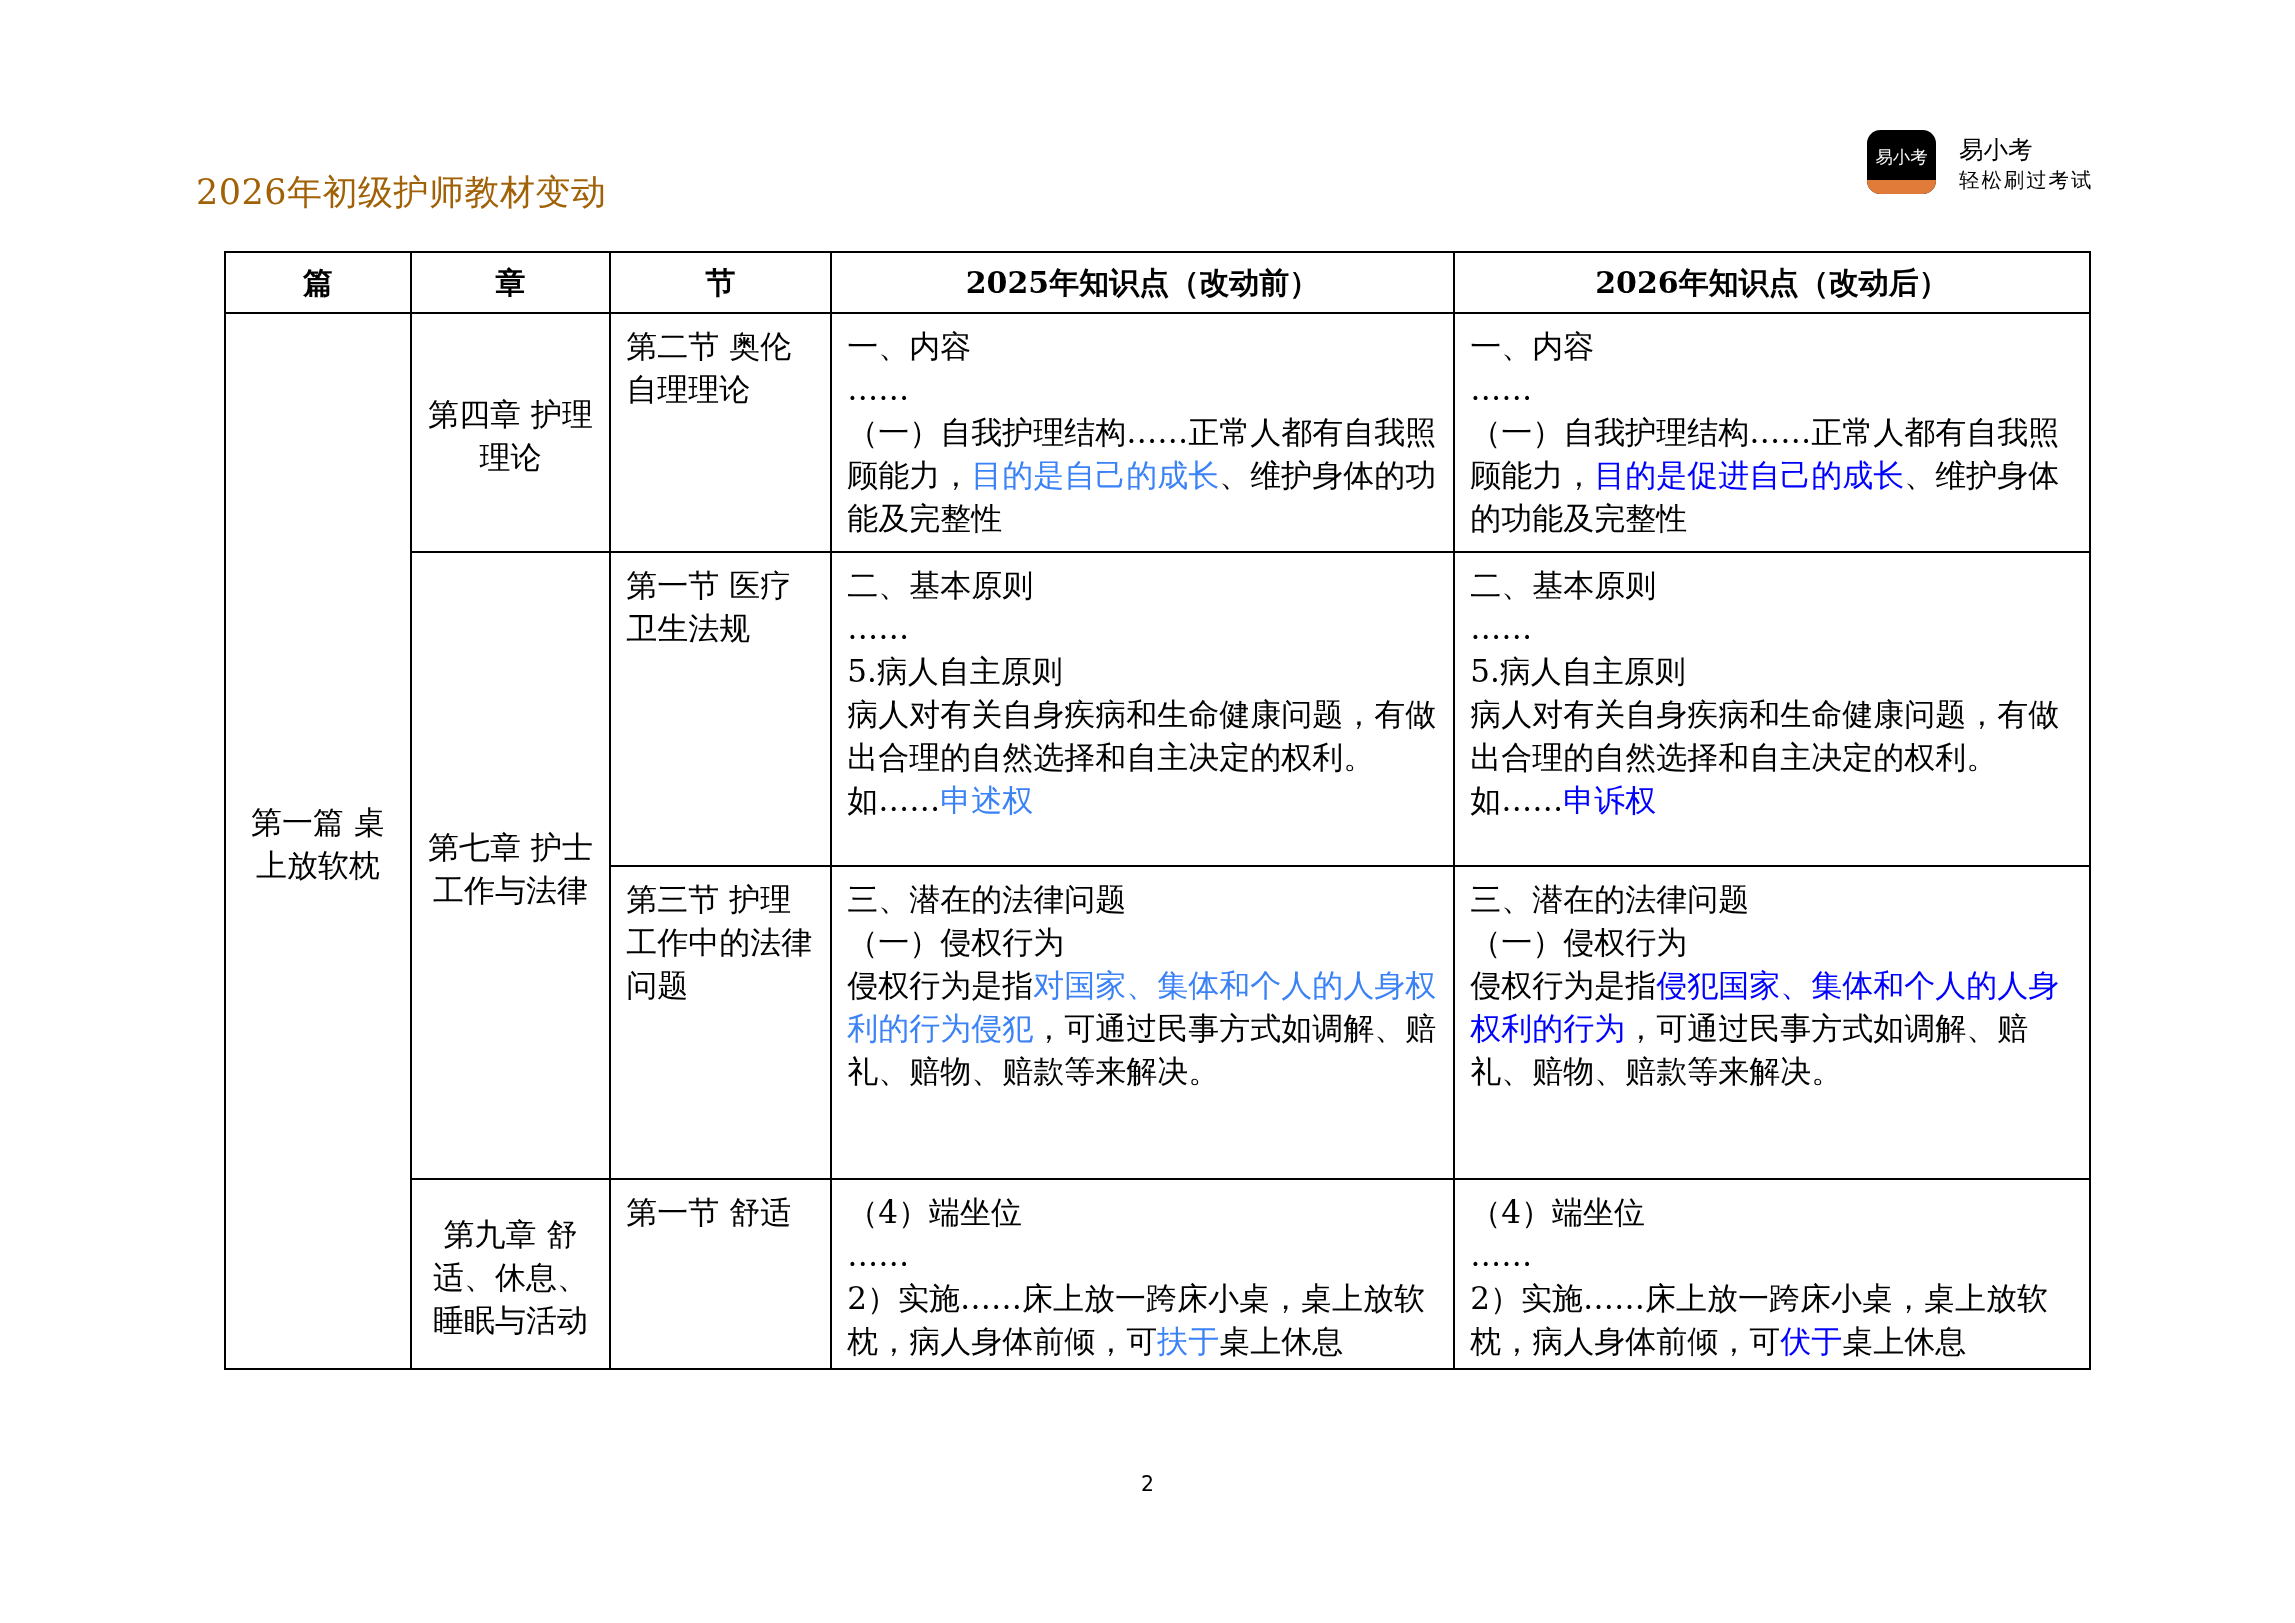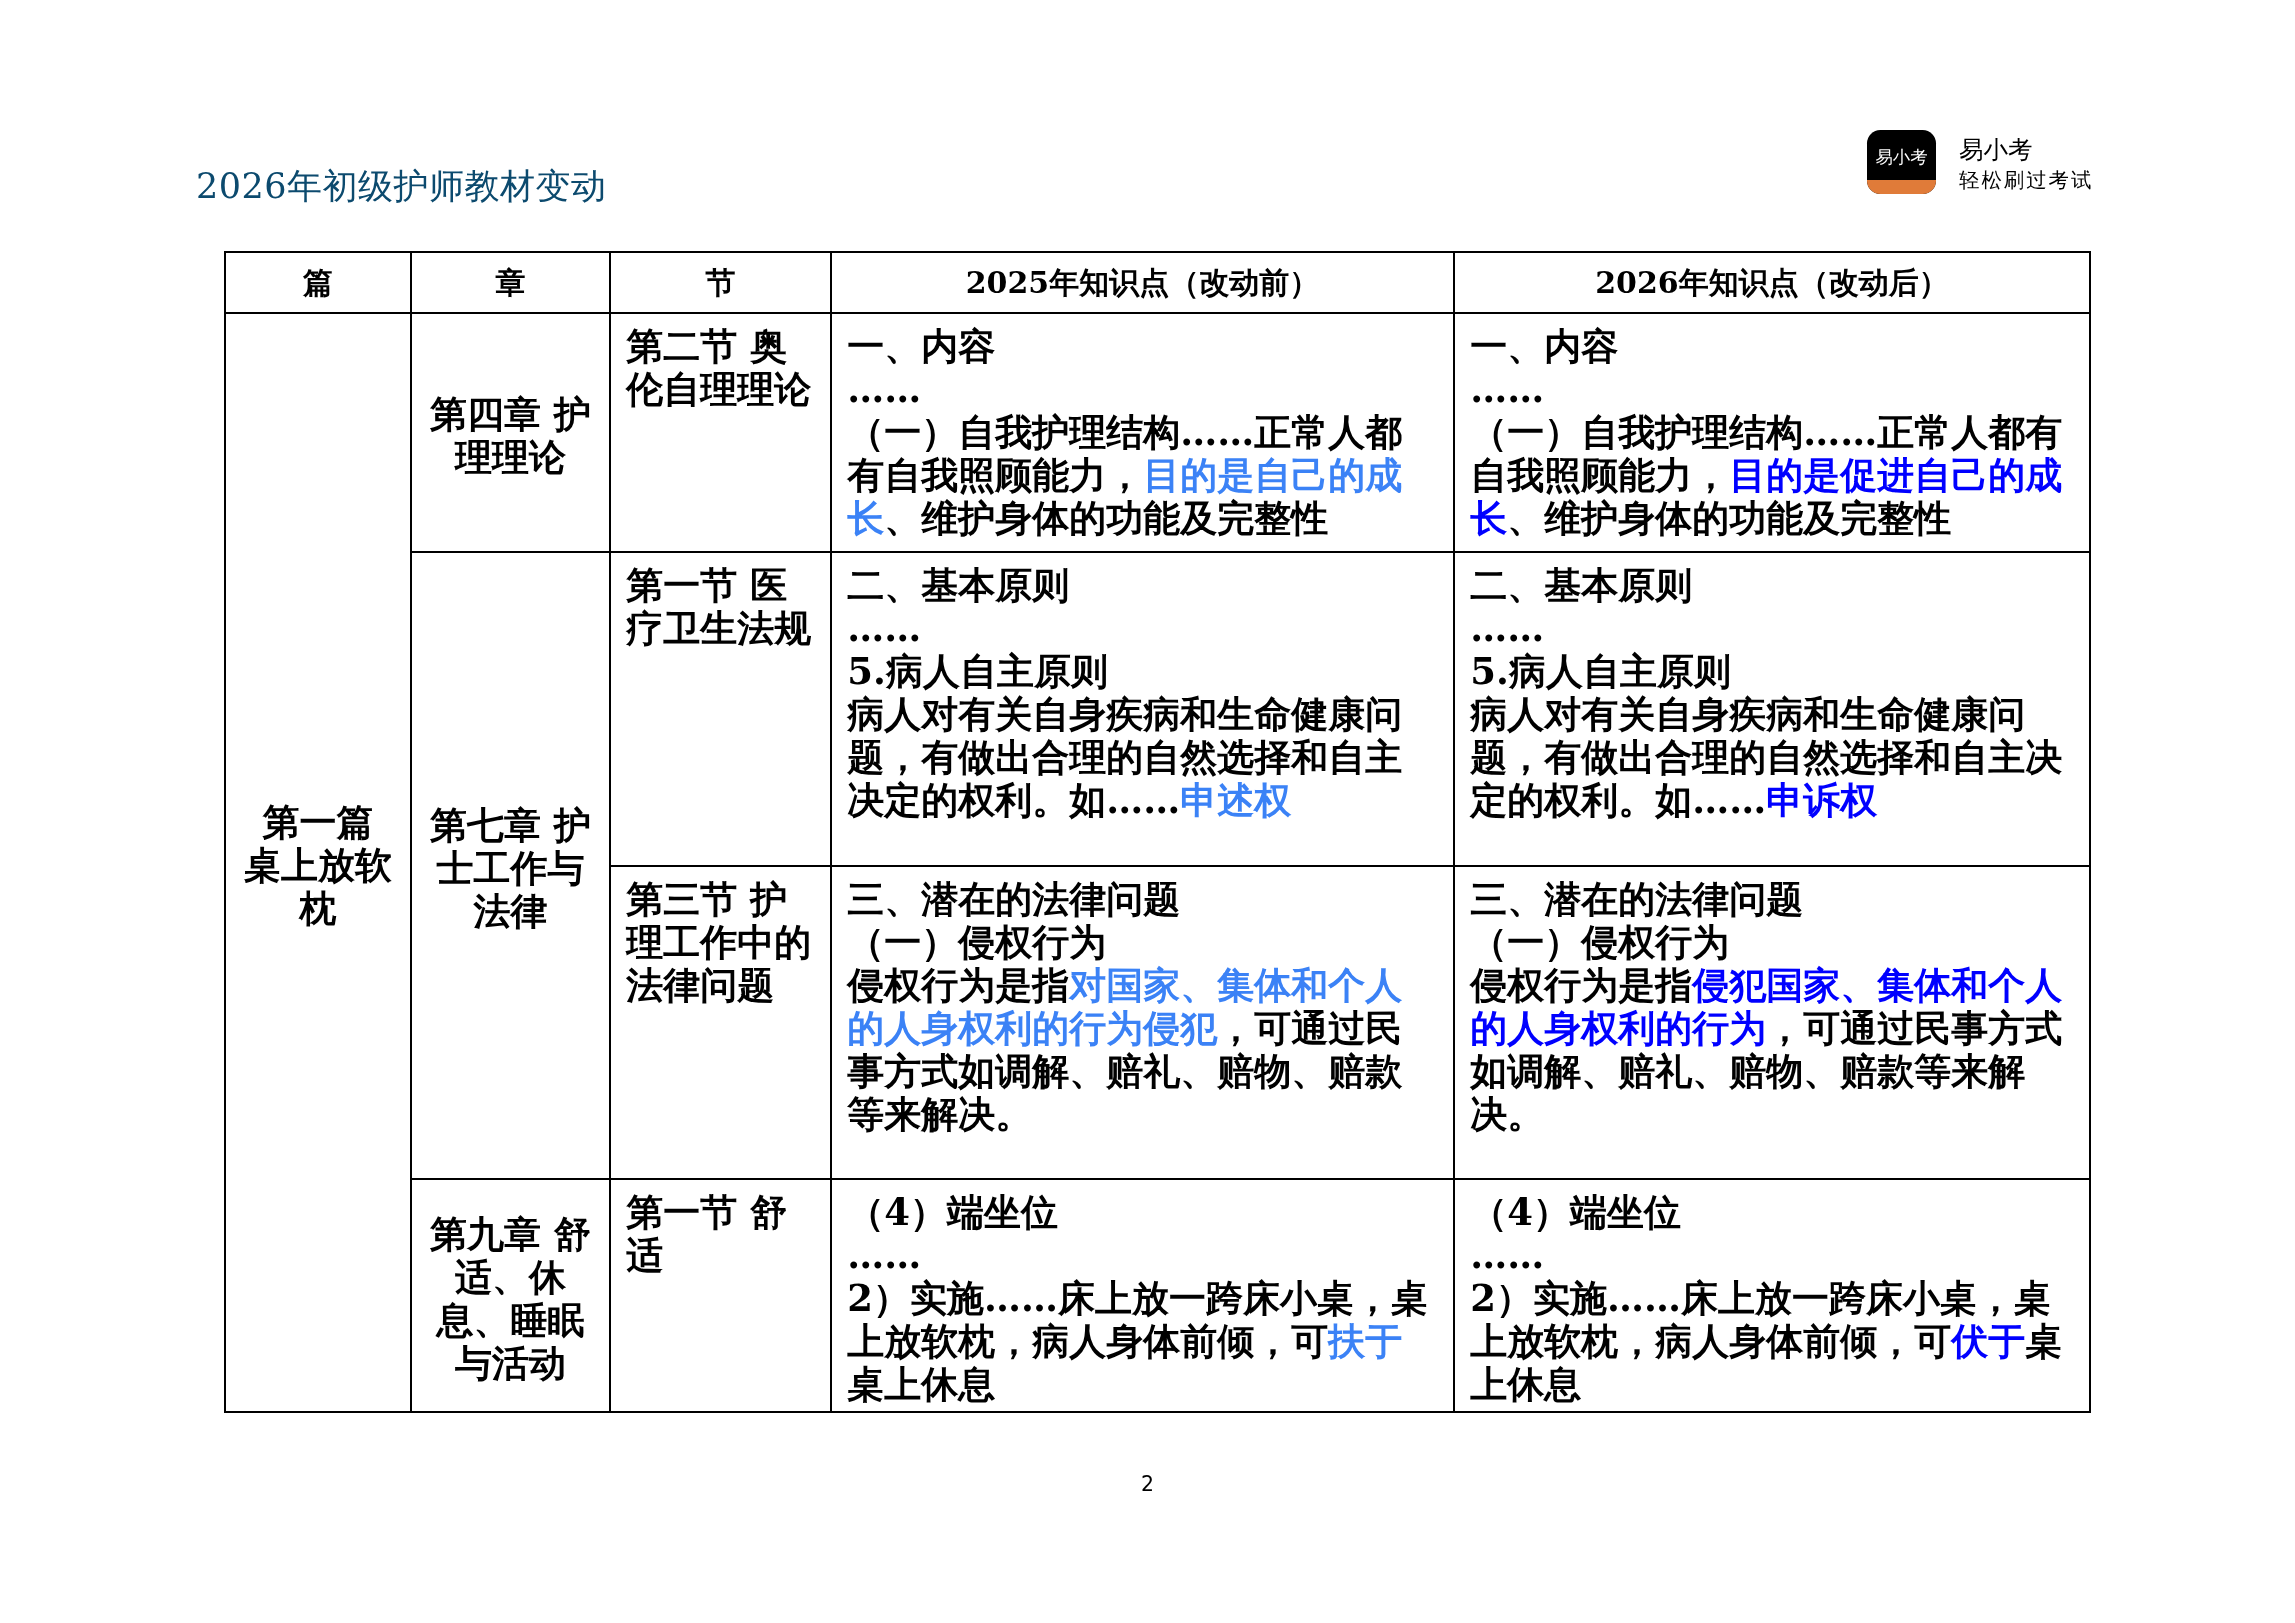--- a/index.html
+++ b/index.html
@@ -1,31 +1,31 @@
 <!DOCTYPE html>
 <html style="font-size:8.2px"><head>
 <meta charset="utf-8">
 <style>
   html, body { margin:0; padding:0; background:#ffffff; }
   body { width:2295px; height:1623px; position:relative; overflow:hidden;
          font-family:"DejaVu Serif","Liberation Serif",serif; color:#000; }
-  .title { position:absolute; left:196px; top:163px; font-size:35px; color:#0c4a6e;
+  .title { position:absolute; left:196px; top:169px; font-size:35px; color:#a16207;
            font-family:"DejaVu Serif","Liberation Serif",serif; letter-spacing:0.5px; }
   .logo { position:absolute; left:1867px; top:130px; width:69px; height:64px;
           border-radius:13.3px; overflow:hidden; background:#000; }
   .logo .bar { position:absolute; left:0; right:0; bottom:0; height:14px; background:#e07b39; }
   .logo .txt { position:absolute; left:0; right:0; top:15.3px; text-align:center; color:#fff;
                font-size:17.4px; font-family:"DejaVu Sans","Liberation Sans",sans-serif; }
   .brand { position:absolute; left:1959px; top:134px; }
   .brand .name { font-size:24.5px; font-family:"DejaVu Sans","Liberation Sans",sans-serif; line-height:31px; }
   .brand .slogan { font-size:20.4px; font-family:"DejaVu Sans","Liberation Sans",sans-serif; line-height:31px; letter-spacing:2px; }
   table.main { position:absolute; left:224px; top:251px; width:1866px; border-collapse:collapse;
                table-layout:fixed; }
   table.main th, table.main td { border:2px solid #000; vertical-align:top; padding:11.2px 15.3px 5.1px 15.3px;
-               font-size:37px; line-height:43px; font-weight:bold; word-break:break-all; }
+               font-size:31px; line-height:43px; font-weight:normal; word-break:break-all; }
   table.main th { font-weight:bold; text-align:center; vertical-align:middle; height:49px; padding:5.1px; font-size:30px; }
   table.main td.center { text-align:center; vertical-align:middle; }
   .red { color:#3b82f6; }
   .blue { color:#0000ff;text-align:center; }
   .pagenum { position:absolute; left:0; right:0; top:1472px; text-align:center; font-size:20.4px;
              font-family:"DejaVu Sans","Liberation Sans",sans-serif; }
 </style>
 </head>
 <body>
 

